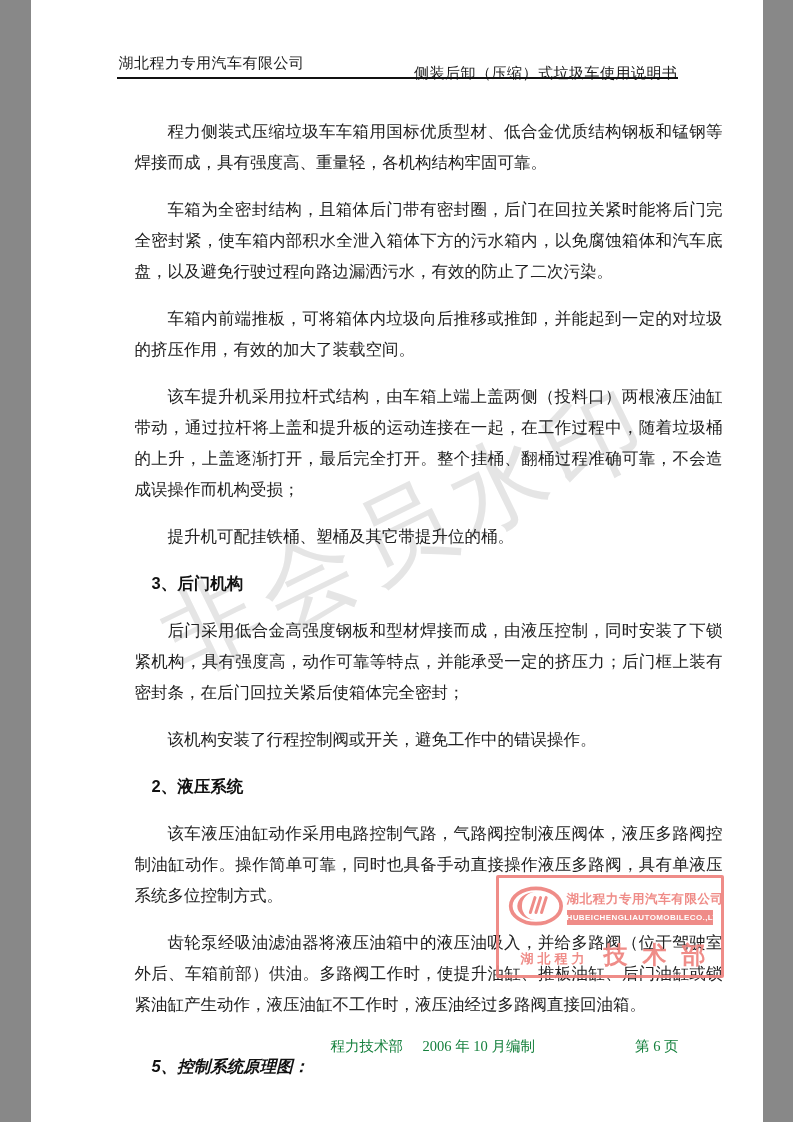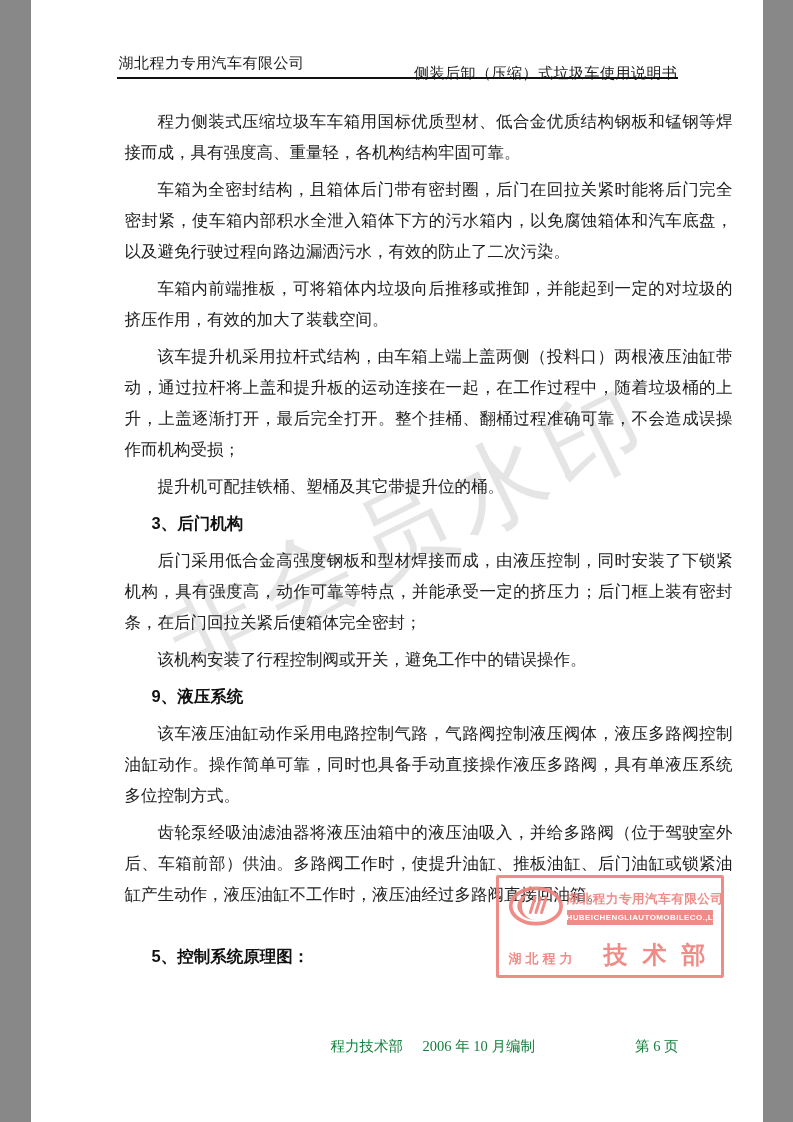--- a/index.html
+++ b/index.html
@@ -35,27 +35,27 @@
     font-family:"Liberation Sans","DejaVu Sans",sans-serif;
     z-index:0;user-select:none;
   }
   
   .doc-body{
     position:absolute;left:88px;top:100px;width:620px;
     font-size:16.5px;line-height:31px;
     text-align:justify;text-justify:inter-ideograph;
     z-index:1;
   }
-  .doc-body p{margin:6px;text-indent:2em;}
+  .doc-body p{margin:16px;text-indent:2em;}
   .doc-body .hd{
     margin:0;text-indent:2em;font-weight:bold;
     font-family:"Liberation Sans","DejaVu Sans",sans-serif;
     color:#111;
   }
-  .doc-body .hd.last{margin-top:31px;}
+  .doc-body .hd.last{margin-top:31px;font-style:italic;}
   
   .stamp{
     position:absolute;left:465px;top:875px;width:228px;height:103px;
     border:3px solid #ee837e;border-radius:2px;
     box-sizing:border-box;padding:7px 8px 6px 8px;
     z-index:2;opacity:.92;
     font-family:"Liberation Sans","DejaVu Sans",sans-serif;
     color:#ee837e;
   }
   .stamp-top{display:flex;align-items:center;}
@@ -68,21 +68,21 @@
   .stamp-en{
     margin-top:2px;background:#ee837e;color:#ffffff;
     font-weight:bold;font-size:8px;letter-spacing:.4px;
     line-height:15px;height:15px;text-align:center;
     white-space:nowrap;overflow:hidden;
   }
   .stamp-bottom{
     display:flex;align-items:baseline;justify-content:space-between;
     margin-top:8px;padding:0 2px;
   }
-  .stamp-brand{font-weight:bold;font-size:13px;letter-spacing:4px;white-space:nowrap;}
+  .stamp-brand{font-weight:bold;font-size:13px;letter-spacing:4px;white-space:nowrap;margin-left:12px;}
   .stamp-dept{font-weight:bold;font-size:24px;letter-spacing:15px;white-space:nowrap;margin-right:-10px;}
   
   .footer{position:absolute;left:0;right:0;top:1037px;height:22px;font-size:14.5px;color:#15803d;z-index:1;}
   .footer .f-dept{position:absolute;left:300px;}
   .footer .f-date{position:absolute;left:392px;}
   .footer .f-page{position:absolute;right:84px;}
 </style>
 </head>
 <body>
 
@@ -96,21 +96,21 @@
 
   <div class="doc-body">
     <p>程力侧装式压缩垃圾车车箱用国标优质型材、低合金优质结构钢板和锰钢等焊接而成，具有强度高、重量轻，各机构结构牢固可靠。</p>
     <p>车箱为全密封结构，且箱体后门带有密封圈，后门在回拉关紧时能将后门完全密封紧，使车箱内部积水全泄入箱体下方的污水箱内，以免腐蚀箱体和汽车底盘，以及避免行驶过程向路边漏洒污水，有效的防止了二次污染。</p>
     <p>车箱内前端推板，可将箱体内垃圾向后推移或推卸，并能起到一定的对垃圾的挤压作用，有效的加大了装载空间。</p>
     <p>该车提升机采用拉杆式结构，由车箱上端上盖两侧（投料口）两根液压油缸带动，通过拉杆将上盖和提升板的运动连接在一起，在工作过程中，随着垃圾桶的上升，上盖逐渐打开，最后完全打开。整个挂桶、翻桶过程准确可靠，不会造成误操作而机构受损；</p>
     <p>提升机可配挂铁桶、塑桶及其它带提升位的桶。</p>
     <p class="hd">3、后门机构</p>
     <p>后门采用低合金高强度钢板和型材焊接而成，由液压控制，同时安装了下锁紧机构，具有强度高，动作可靠等特点，并能承受一定的挤压力；后门框上装有密封条，在后门回拉关紧后使箱体完全密封；</p>
     <p>该机构安装了行程控制阀或开关，避免工作中的错误操作。</p>
-    <p class="hd">9、液压系统</p>
+    <p class="hd">2、液压系统</p>
     <p>该车液压油缸动作采用电路控制气路，气路阀控制液压阀体，液压多路阀控制油缸动作。操作简单可靠，同时也具备手动直接操作液压多路阀，具有单液压系统多位控制方式。</p>
     <p>齿轮泵经吸油滤油器将液压油箱中的液压油吸入，并给多路阀（位于驾驶室外后、车箱前部）供油。多路阀工作时，使提升油缸、推板油缸、后门油缸或锁紧油缸产生动作，液压油缸不工作时，液压油经过多路阀直接回油箱。</p>
     <p class="hd last">5、控制系统原理图：</p>
   </div>
 
   <div class="stamp">
     <div class="stamp-top">
       <span class="stamp-logo">
         <svg width="56" height="42" viewBox="0 0 60 44">
           <ellipse cx="31" cy="22" rx="27" ry="19" fill="none" stroke="#ee837e" stroke-width="4"></ellipse>

